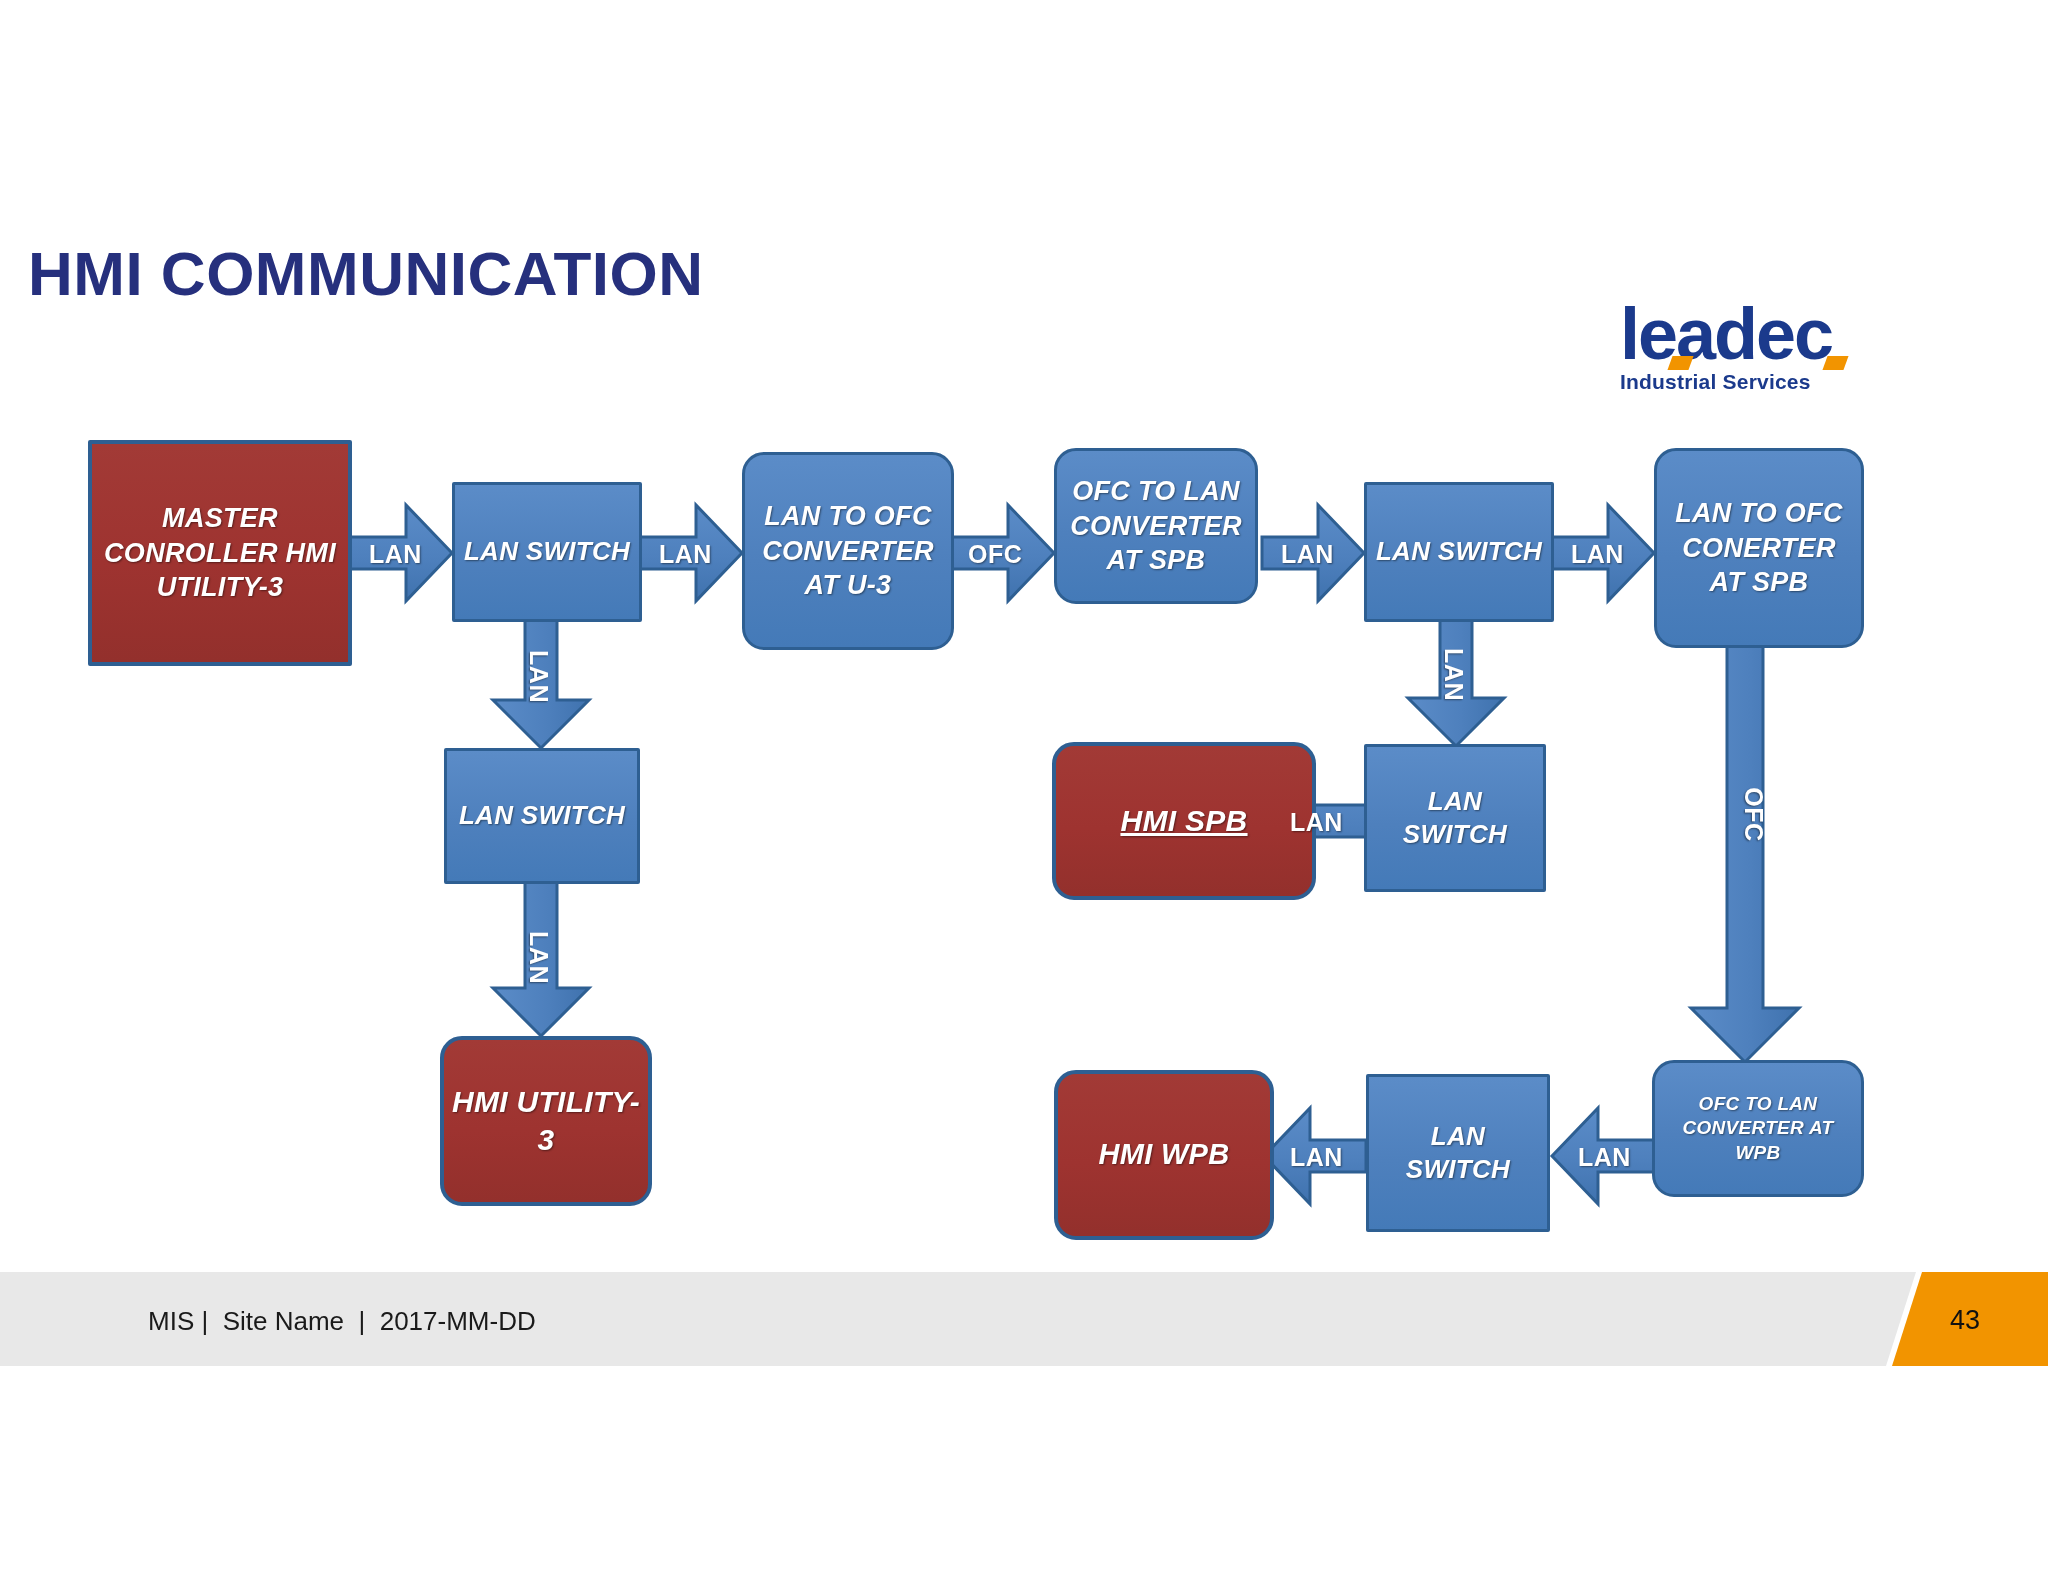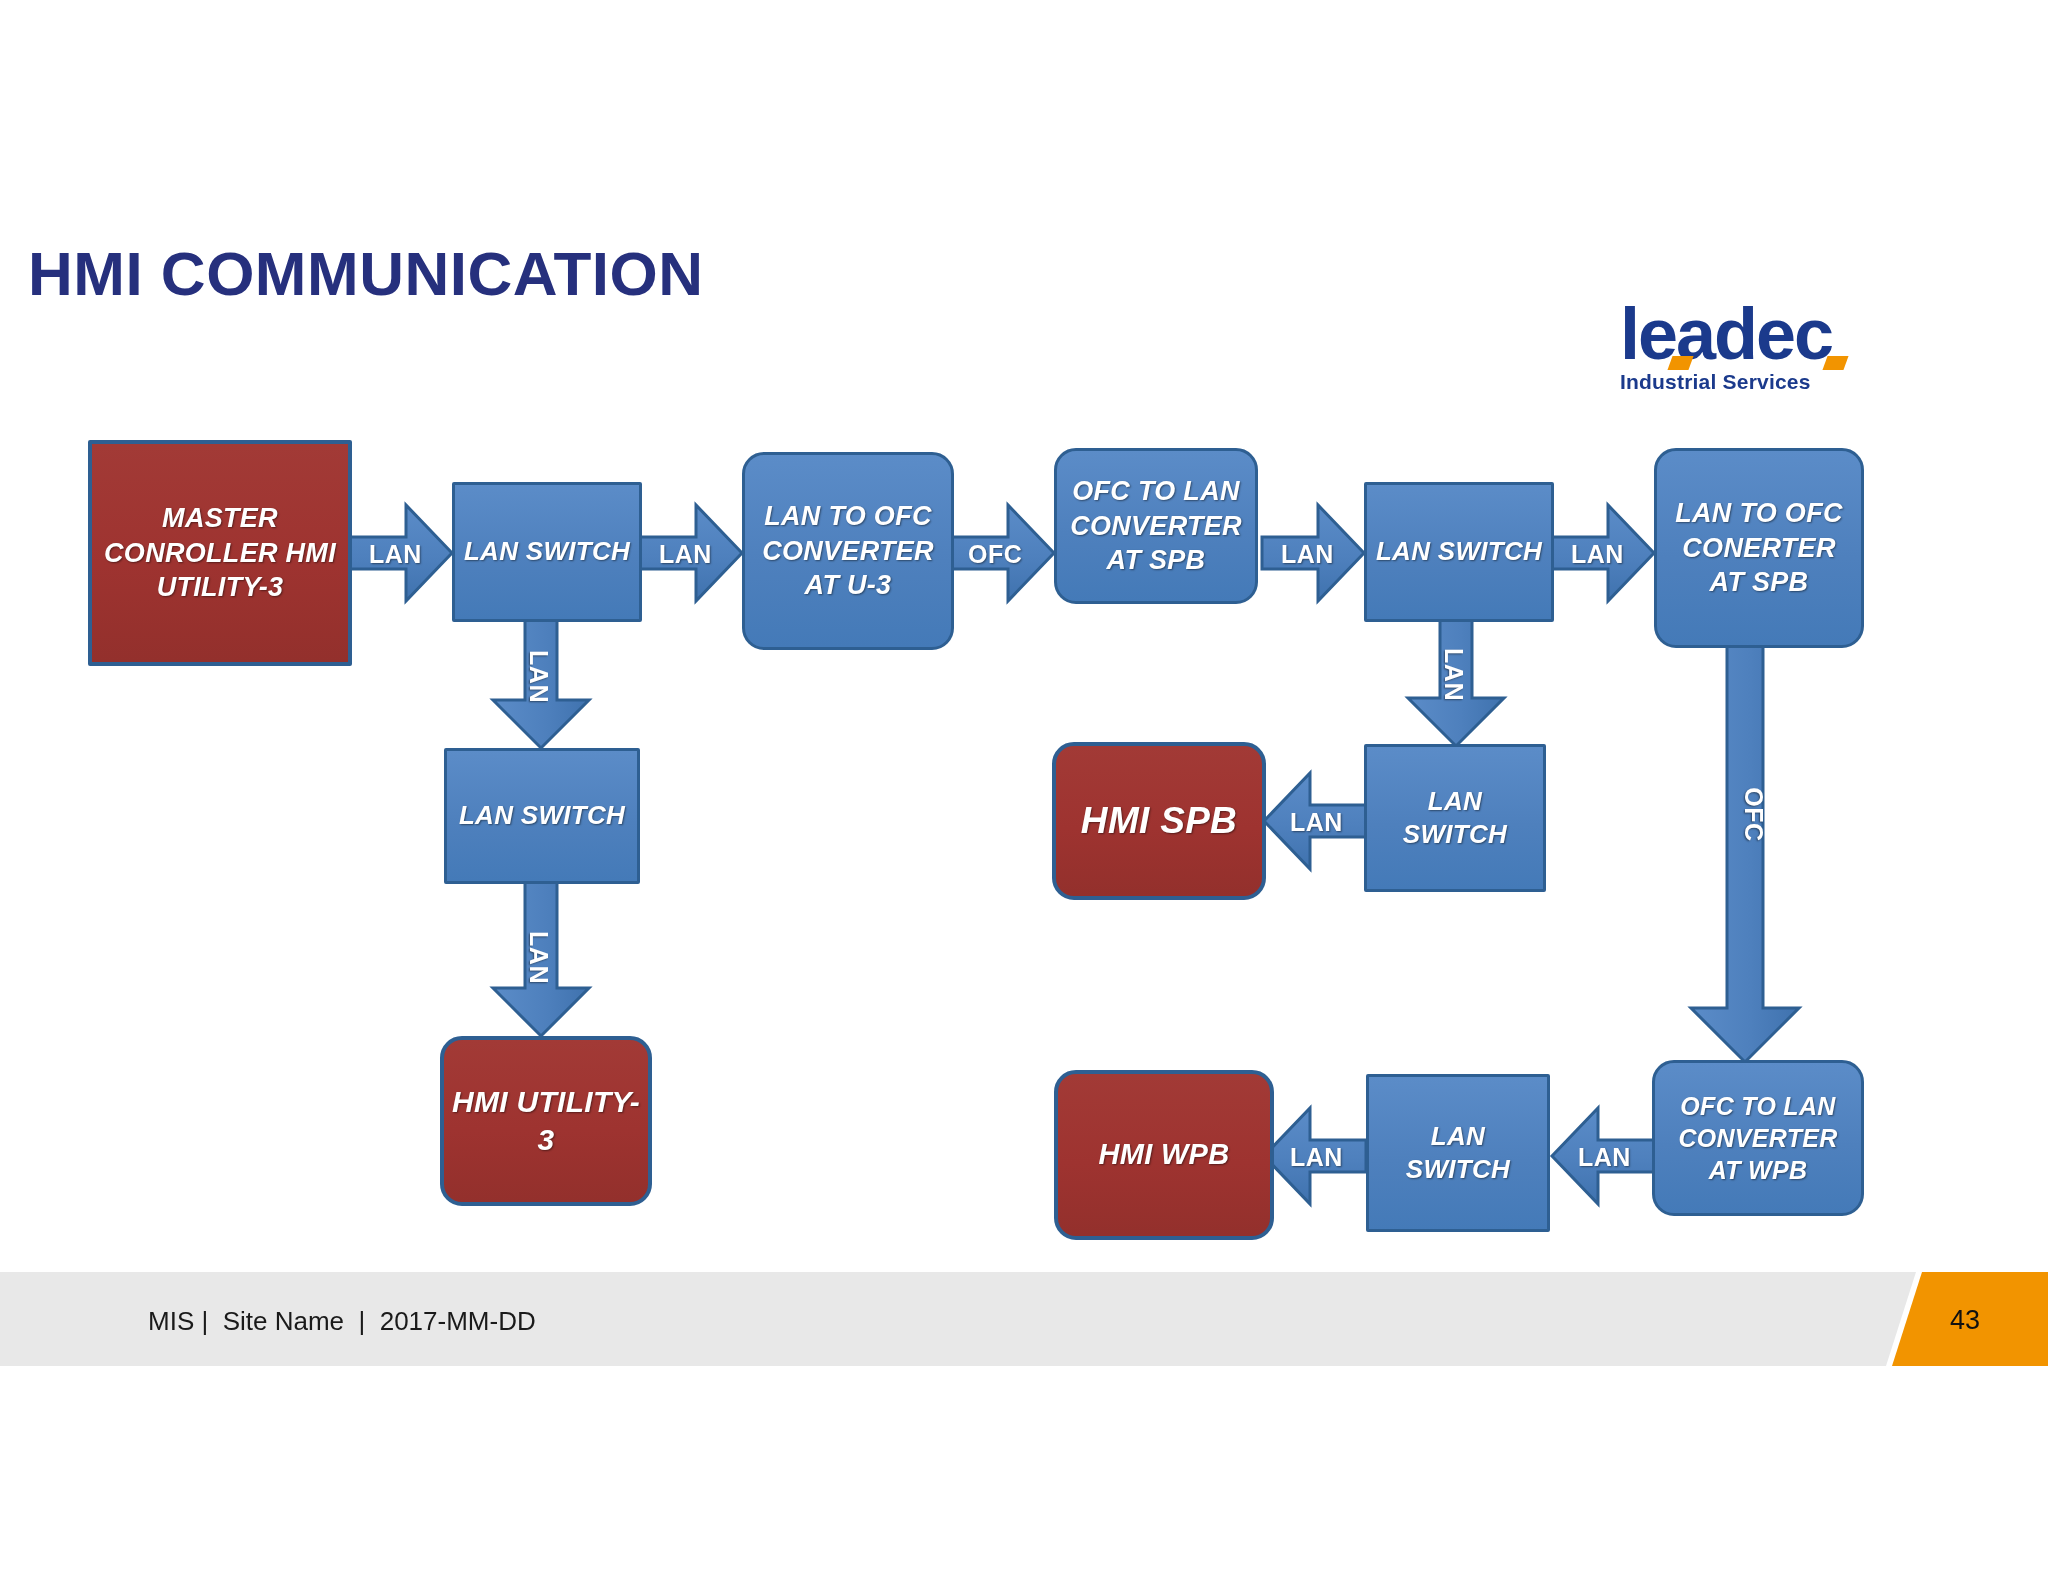--- a/index.html
+++ b/index.html
@@ -221,31 +221,31 @@
     <div class="node blue rounded" style="left:742px; top:452px; width:212px; height:198px; font-size:27px;">LAN TO OFC CONVERTER AT U-3</div>
 
     <div class="node blue rounded" style="left:1054px; top:448px; width:204px; height:156px; font-size:27px;">OFC TO LAN CONVERTER AT  SPB</div>
 
     <div class="node blue sq" style="left:1364px; top:482px; width:190px; height:140px; font-size:26px;">LAN SWITCH</div>
 
     <div class="node blue rounded" style="left:1654px; top:448px; width:210px; height:200px; font-size:27px;">LAN TO OFC CONERTER AT SPB</div>
 
     <div class="node blue sq" style="left:444px; top:748px; width:196px; height:136px; font-size:26px;">LAN SWITCH</div>
 
-    <div class="node red rounded" style="left:1052px; top:742px; width:214px; height:158px; font-size:37px;">HMI SPB</div>
+    <div class="node red rounded" style="left:1052px; top:742px; width:264px; height:158px; font-size:30px;text-decoration:underline;">HMI SPB</div>
 
     <div class="node blue sq" style="left:1364px; top:744px; width:182px; height:148px; font-size:26px;">LAN SWITCH</div>
 
     <div class="node red rounded" style="left:440px; top:1036px; width:212px; height:170px; font-size:30px;">HMI UTILITY-3</div>
 
     <div class="node red rounded" style="left:1054px; top:1070px; width:220px; height:170px; font-size:29px;">HMI WPB</div>
 
     <div class="node blue sq" style="left:1366px; top:1074px; width:184px; height:158px; font-size:26px;">LAN SWITCH</div>
 
-    <div class="node blue rounded" style="left:1652px; top:1060px; width:212px; height:156px; font-size:25px;">OFC TO LAN CONVERTER AT WPB</div>
+    <div class="node blue rounded" style="left:1652px; top:1060px; width:212px; height:137px; font-size:19px;">OFC TO LAN CONVERTER AT WPB</div>
 
     <div class="arrow-label" style="left:369px; top:540px;">LAN</div>
 
     <div class="arrow-label" style="left:659px; top:540px;">LAN</div>
 
     <div class="arrow-label" style="left:968px; top:540px;">OFC</div>
 
     <div class="arrow-label" style="left:1281px; top:540px;">LAN</div>
 
     <div class="arrow-label" style="left:1571px; top:540px;">LAN</div>

